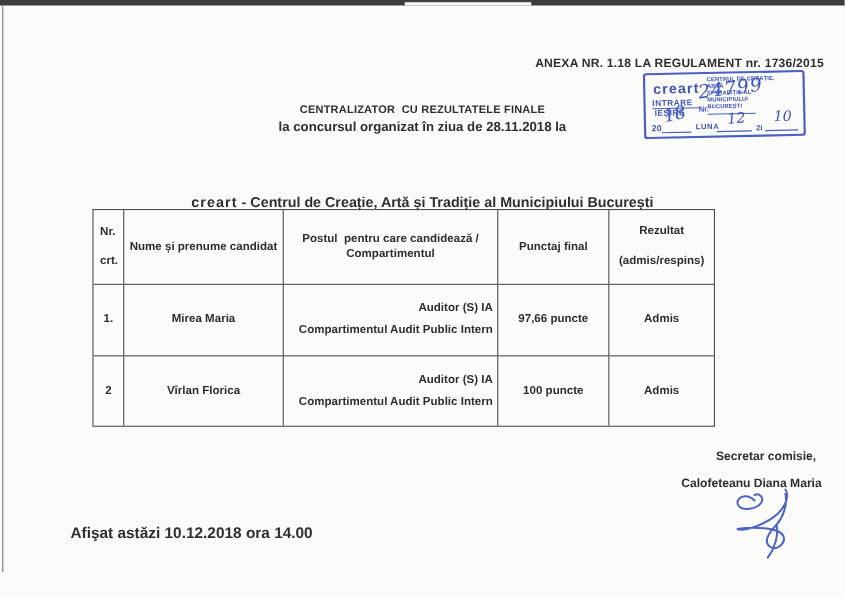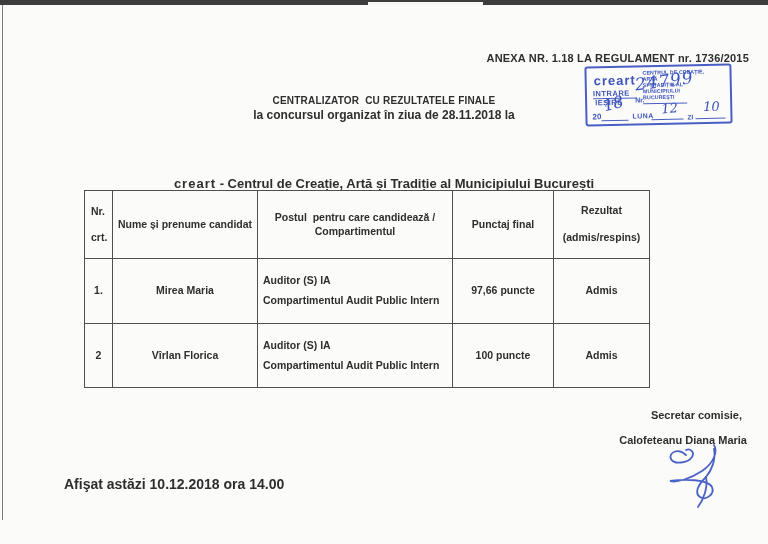--- a/index.html
+++ b/index.html
@@ -50,21 +50,21 @@
        grid-template-rows:68px 65px 63px;
        border:1.5px solid #4f4f4f;background:transparent;}
   .cell{border-right:1px solid #4f4f4f;border-bottom:1px solid #4f4f4f;
         display:flex;flex-direction:column;justify-content:center;align-items:center;
         font-size:10.5px;font-weight:bold;text-align:center;line-height:1.3;padding:2px 4px;box-sizing:border-box;}
   .cell.last-col{border-right:none;}
   .cell.last-row{border-bottom:none;}
   .cell.nrhead{align-items:flex-start;padding-left:6px;gap:12px;justify-content:center;}
   .cell.posthead{white-space:pre-wrap;}
   .cell.rez{gap:13px;justify-content:center;}
-  .cell.post{align-items:flex-start;text-align:left;justify-content:center;gap:6px;padding-left:5px;}
+  .cell.post{align-items:flex-end;text-align:left;justify-content:center;gap:6px;padding-left:5px;}
 
   .secretar{position:absolute;top:409px;right:26px;font-size:11px;font-weight:bold;}
   .sec-name{position:absolute;top:434px;right:21px;font-size:11px;font-weight:bold;}
   .signature{position:absolute;top:441px;right:32px;width:72px;height:72px;}
   .afisat{position:absolute;left:64px;top:476px;font-size:14px;font-weight:bold;}
 </style>
 </head>
 <body>
 
 <div class="page">

